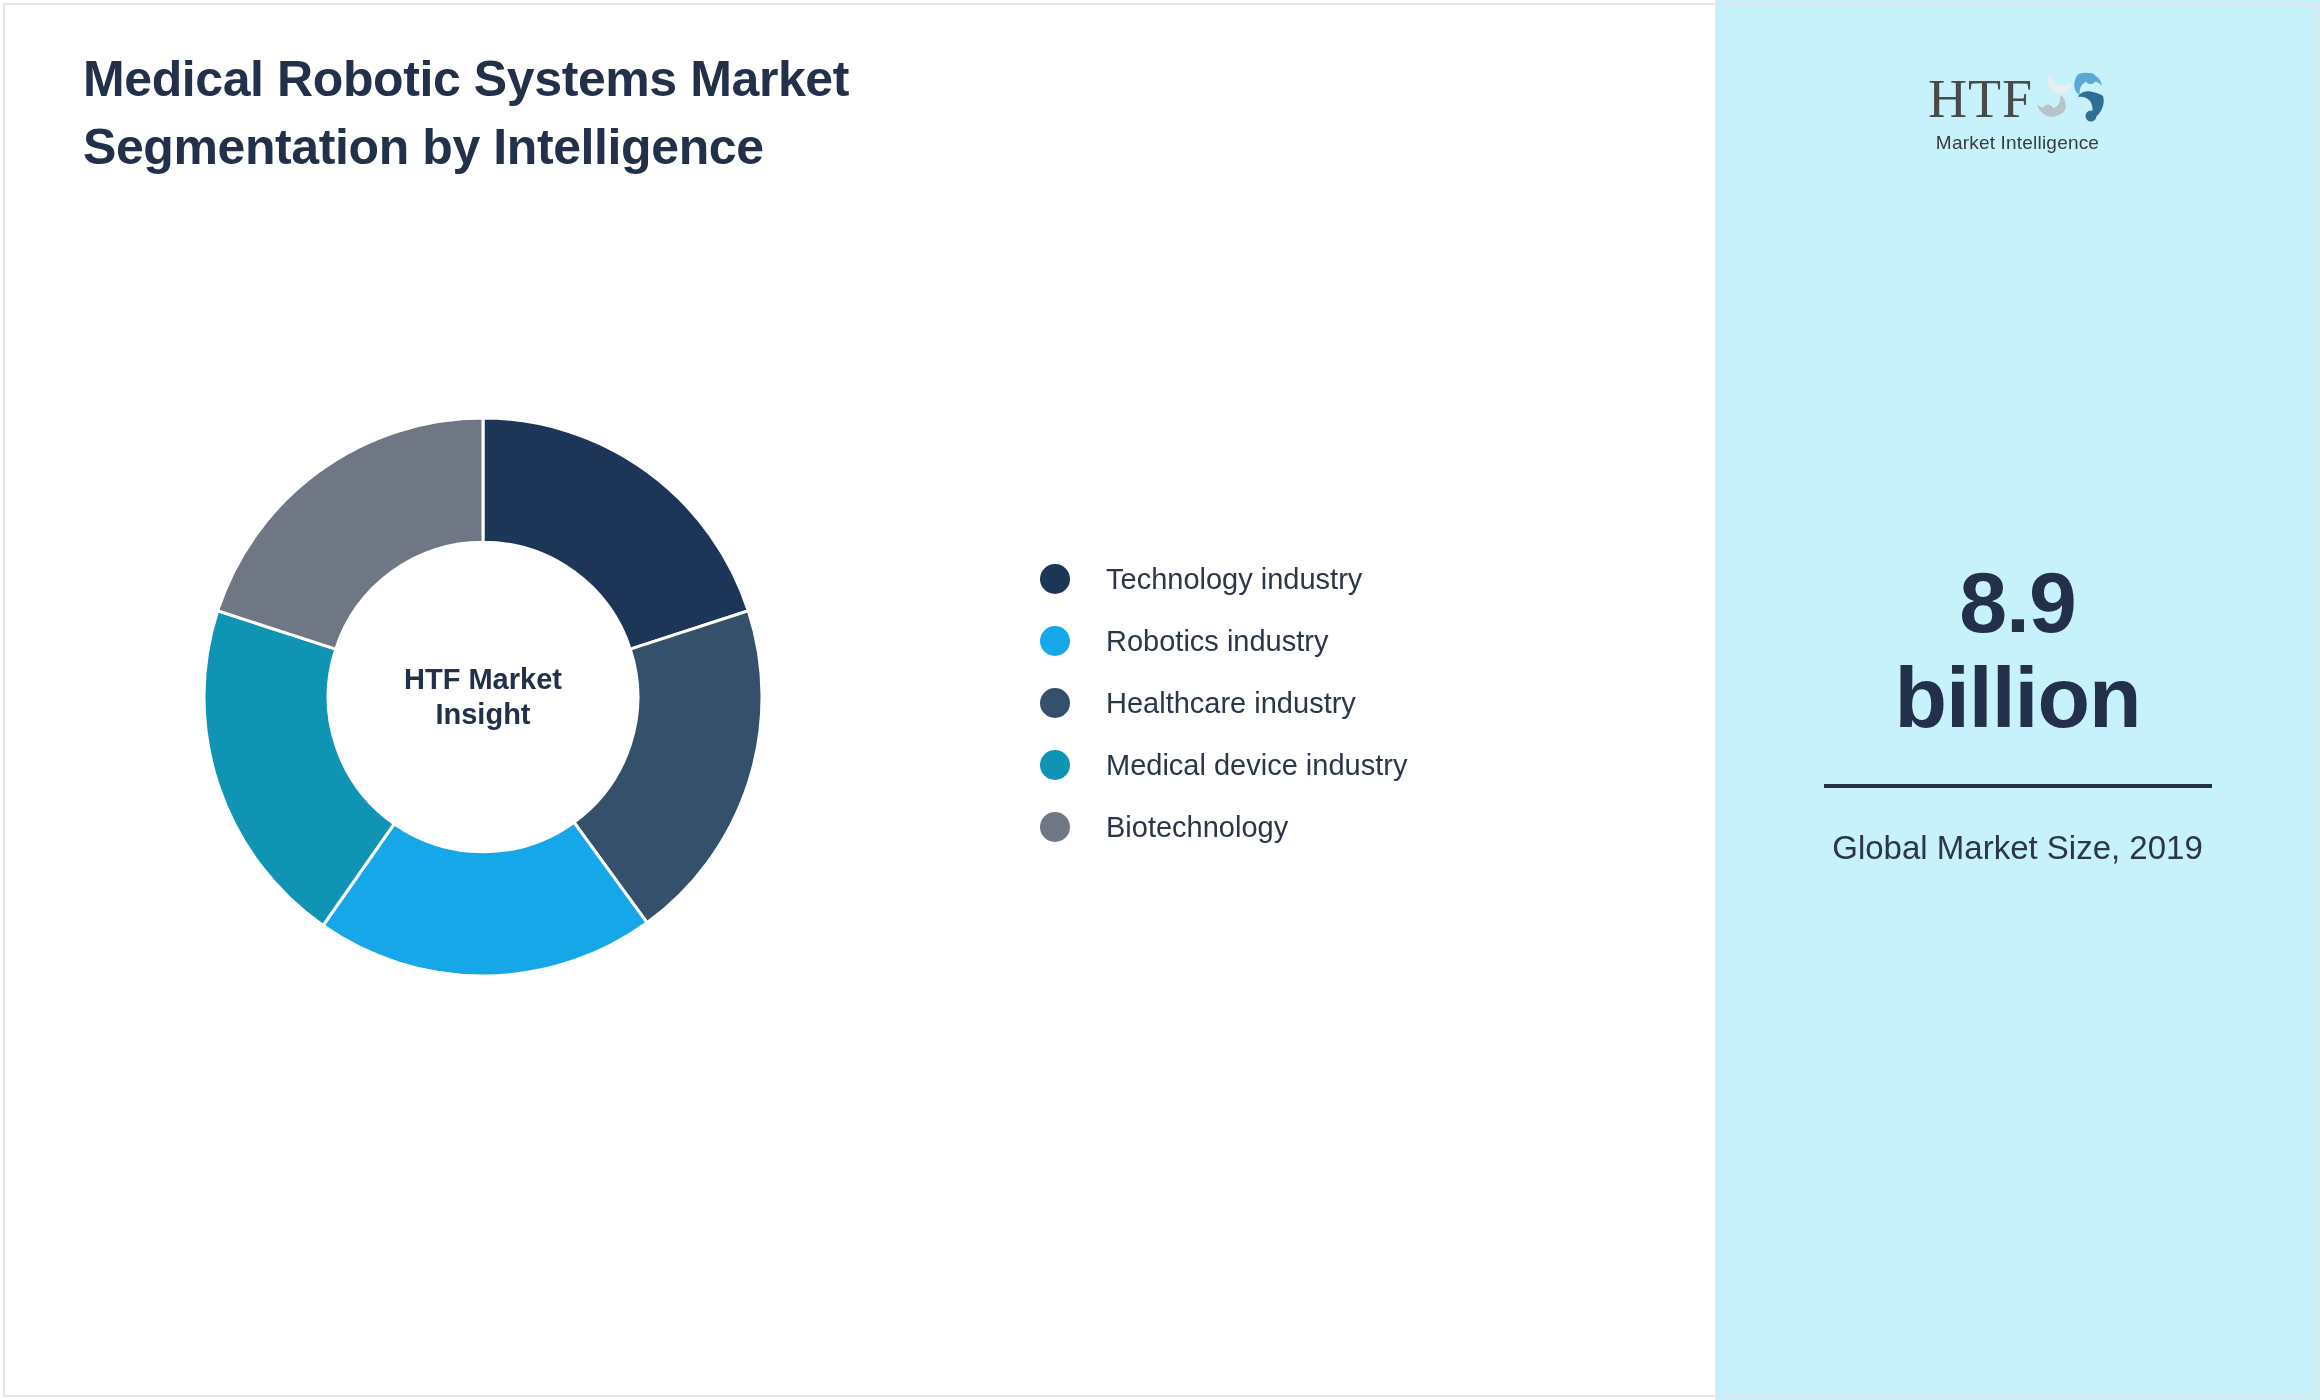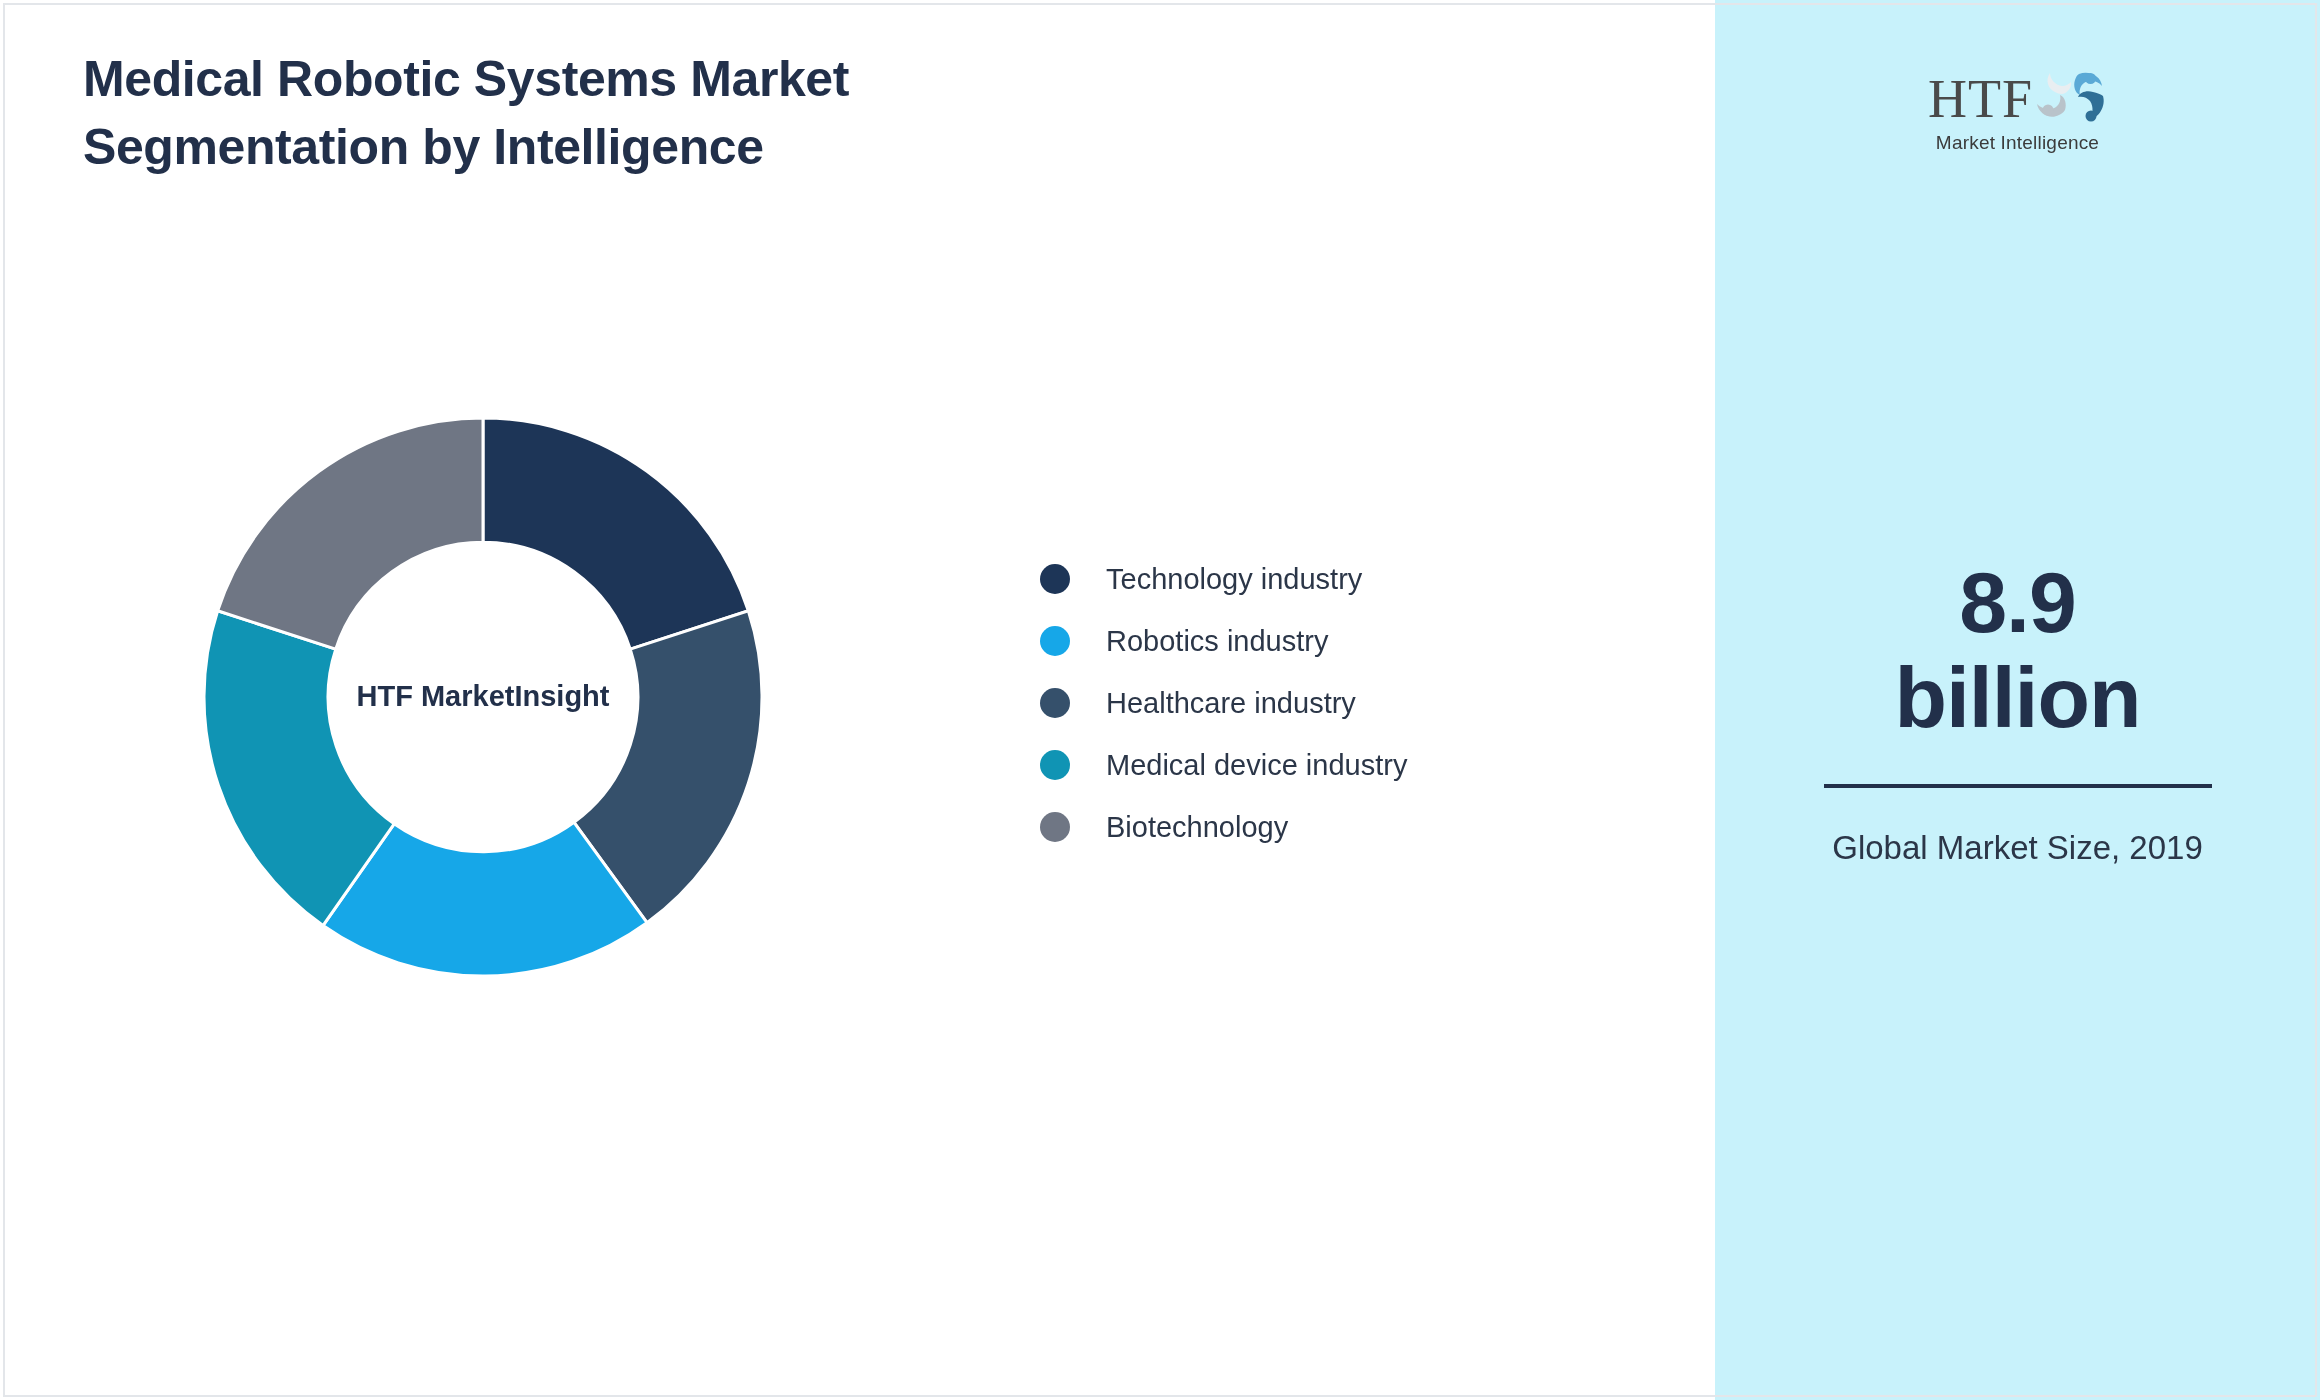--- a/index.html
+++ b/index.html
@@ -67,20 +67,21 @@
   }
   #donut-svg { display: block; width: 558px; height: 558px; }
 
   #donut-center-label {
     position: absolute;
     left: 0;
     top: 0;
     width: 558px;
     height: 558px;
     display: flex;
+    flex-direction: column;
     align-items: center;
     justify-content: center;
     pointer-events: none;
   }
   #donut-center-label span {
     display: block;
     text-align: center;
     font-size: 29px;
     font-weight: 700;
     color: #22304a;

